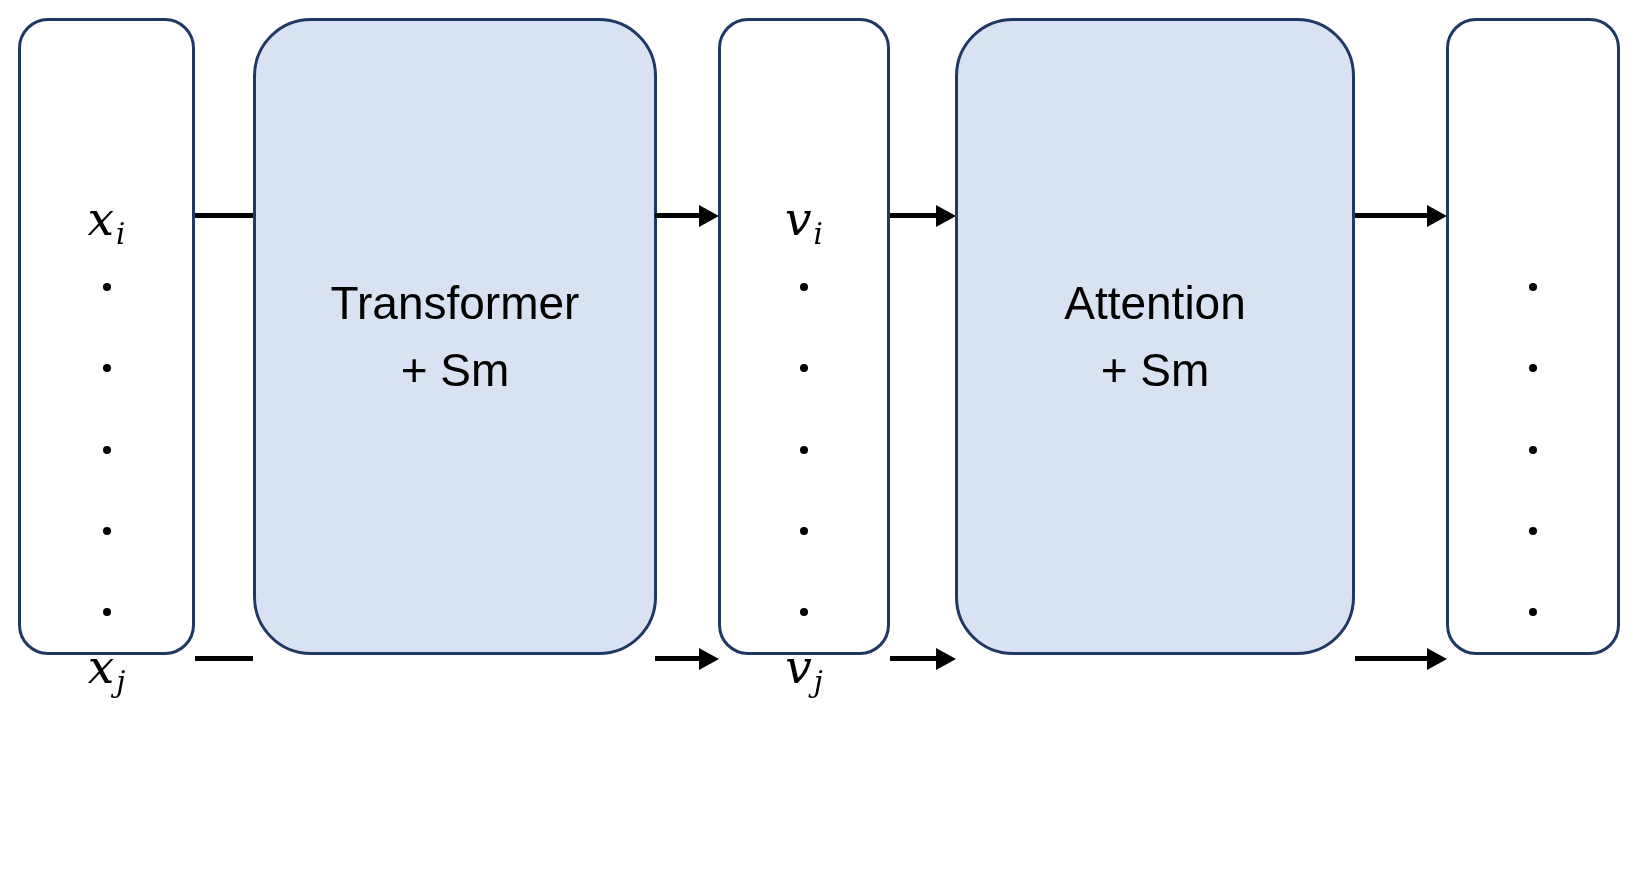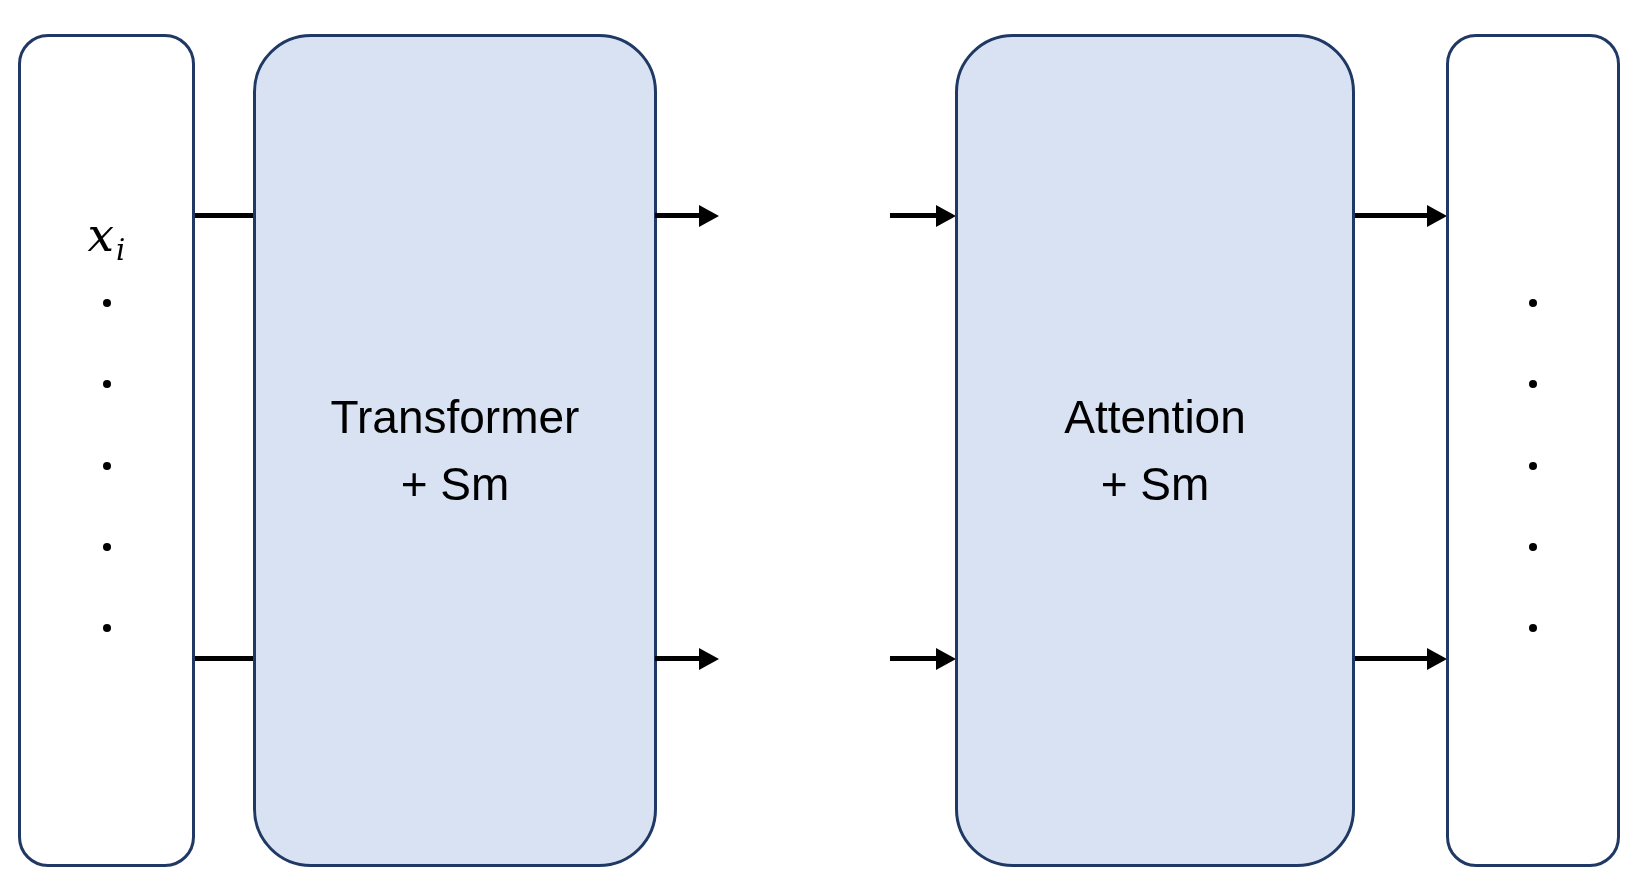--- a/index.html
+++ b/index.html
@@ -12,21 +12,21 @@
   html,body{margin:0;padding:0;background:var(--background);}
   .stage{
     position:relative;
     width:1638px;height:873px;
     background:var(--background);
     overflow:hidden;
     font-family:"Liberation Sans",sans-serif;
   }
   
   .box{
-    position:absolute;top:34px;height:833px;
+    position:absolute;top:18px;height:637px;
     border:3px solid var(--stroke);
     box-sizing:border-box;
     background:var(--background);
   }
   .col{border-radius:30px;}
   .block{
     border-radius:58px;
     background:var(--block-fill);
     display:flex;flex-direction:column;
     align-items:center;justify-content:center;
@@ -96,33 +96,45 @@
 
   <div class="box col col-x">
     <div class="var-label top"><span>x</span><span class="sub">i</span></div>
     <div class="dots">
         <div class="dot"></div>
         <div class="dot"></div>
         <div class="dot"></div>
         <div class="dot"></div>
         <div class="dot"></div>
       </div>
+    <div class="var-label bottom"><span>x</span><span class="sub">j</span></div>
   </div>
 
   <div class="arrow row-top gap-1"></div>
   <div class="arrow row-bottom gap-1"></div>
 
   <div class="box block blk-transformer">
     <div class="block-line">Transformer</div>
     <div class="block-line">+ Sm</div>
   </div>
 
   <div class="arrow headed row-top gap-2"></div>
   <div class="arrow headed row-bottom gap-2"></div>
 
+  <div class="box col col-v">
+    <div class="var-label top"><span>v</span><span class="sub">i</span></div>
+    <div class="dots">
+        <div class="dot"></div>
+        <div class="dot"></div>
+        <div class="dot"></div>
+        <div class="dot"></div>
+        <div class="dot"></div>
+      </div>
+    <div class="var-label bottom"><span>v</span><span class="sub">j</span></div>
+  </div>
 
   <div class="arrow headed row-top gap-3"></div>
   <div class="arrow headed row-bottom gap-3"></div>
 
   <div class="box block blk-attention">
     <div class="block-line">Attention</div>
     <div class="block-line">+ Sm</div>
   </div>
 
   <div class="arrow headed row-top gap-4"></div>

